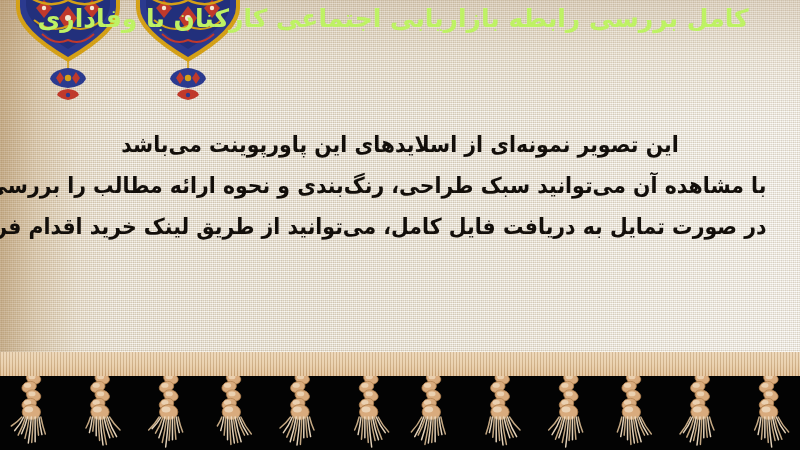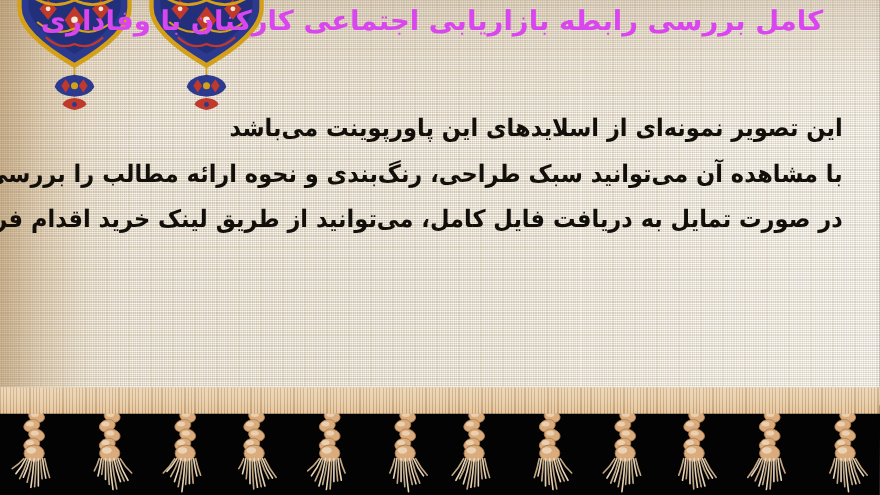--- a/index.html
+++ b/index.html
@@ -101,32 +101,33 @@
     top: 0px;
     width: 780px;
     text-align: center;
     direction: rtl;
   }
   .title-line {
     font-family: "DejaVu Sans", sans-serif;
     font-size: 25px;
     font-weight: 700;
     line-height: 38px;
-    color: #d946ef;
+    color: #bef264;
     letter-spacing: 0px;
     white-space: nowrap;
   }
   .title-line.l1 { padding-right: 6px; }
   .title-line.l2 { padding-right: 2px; }
 
   .body-block {
     position: absolute;
     right: 6px;
-    top: 97px;
+    top: 124px;
     width: 788px;
+    text-align: center;
     direction: rtl;
   }
   .body-line {
     font-family: "DejaVu Sans", sans-serif;
     font-size: 22px;
     font-weight: 600;
     line-height: 41px;
     color: #120e0a;
     white-space: nowrap;
     transform: scaleX(0.93);

